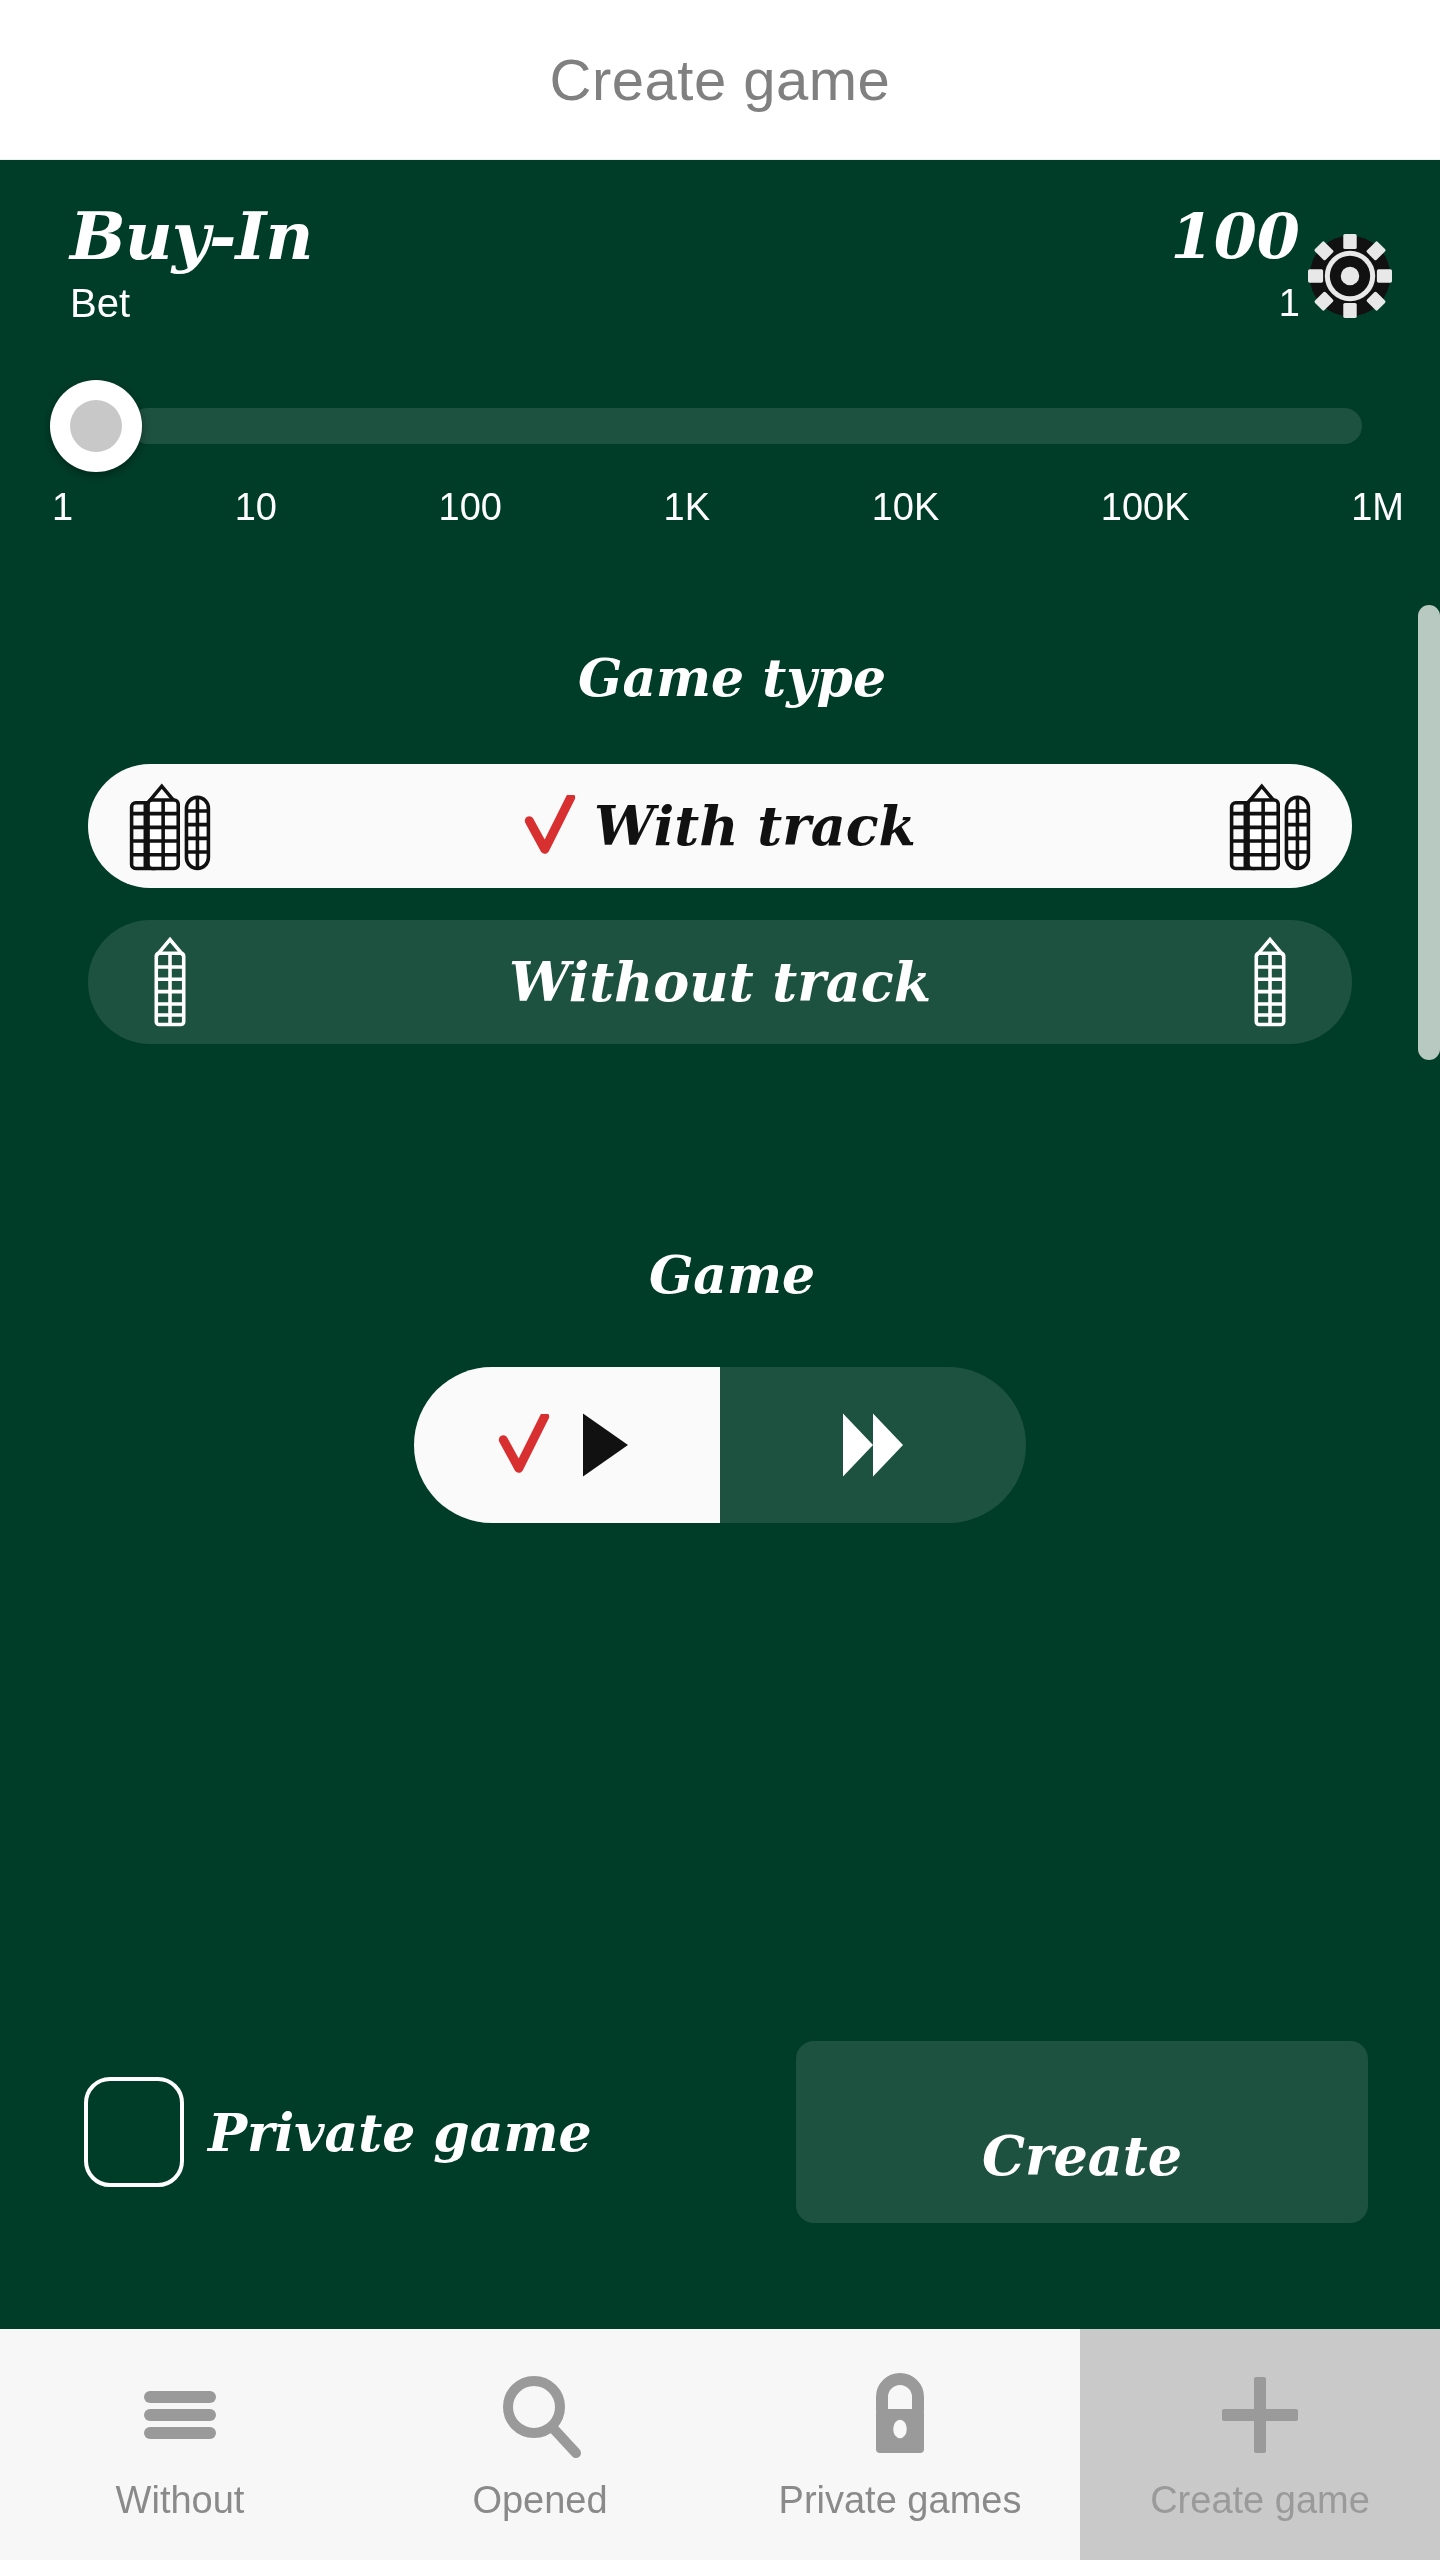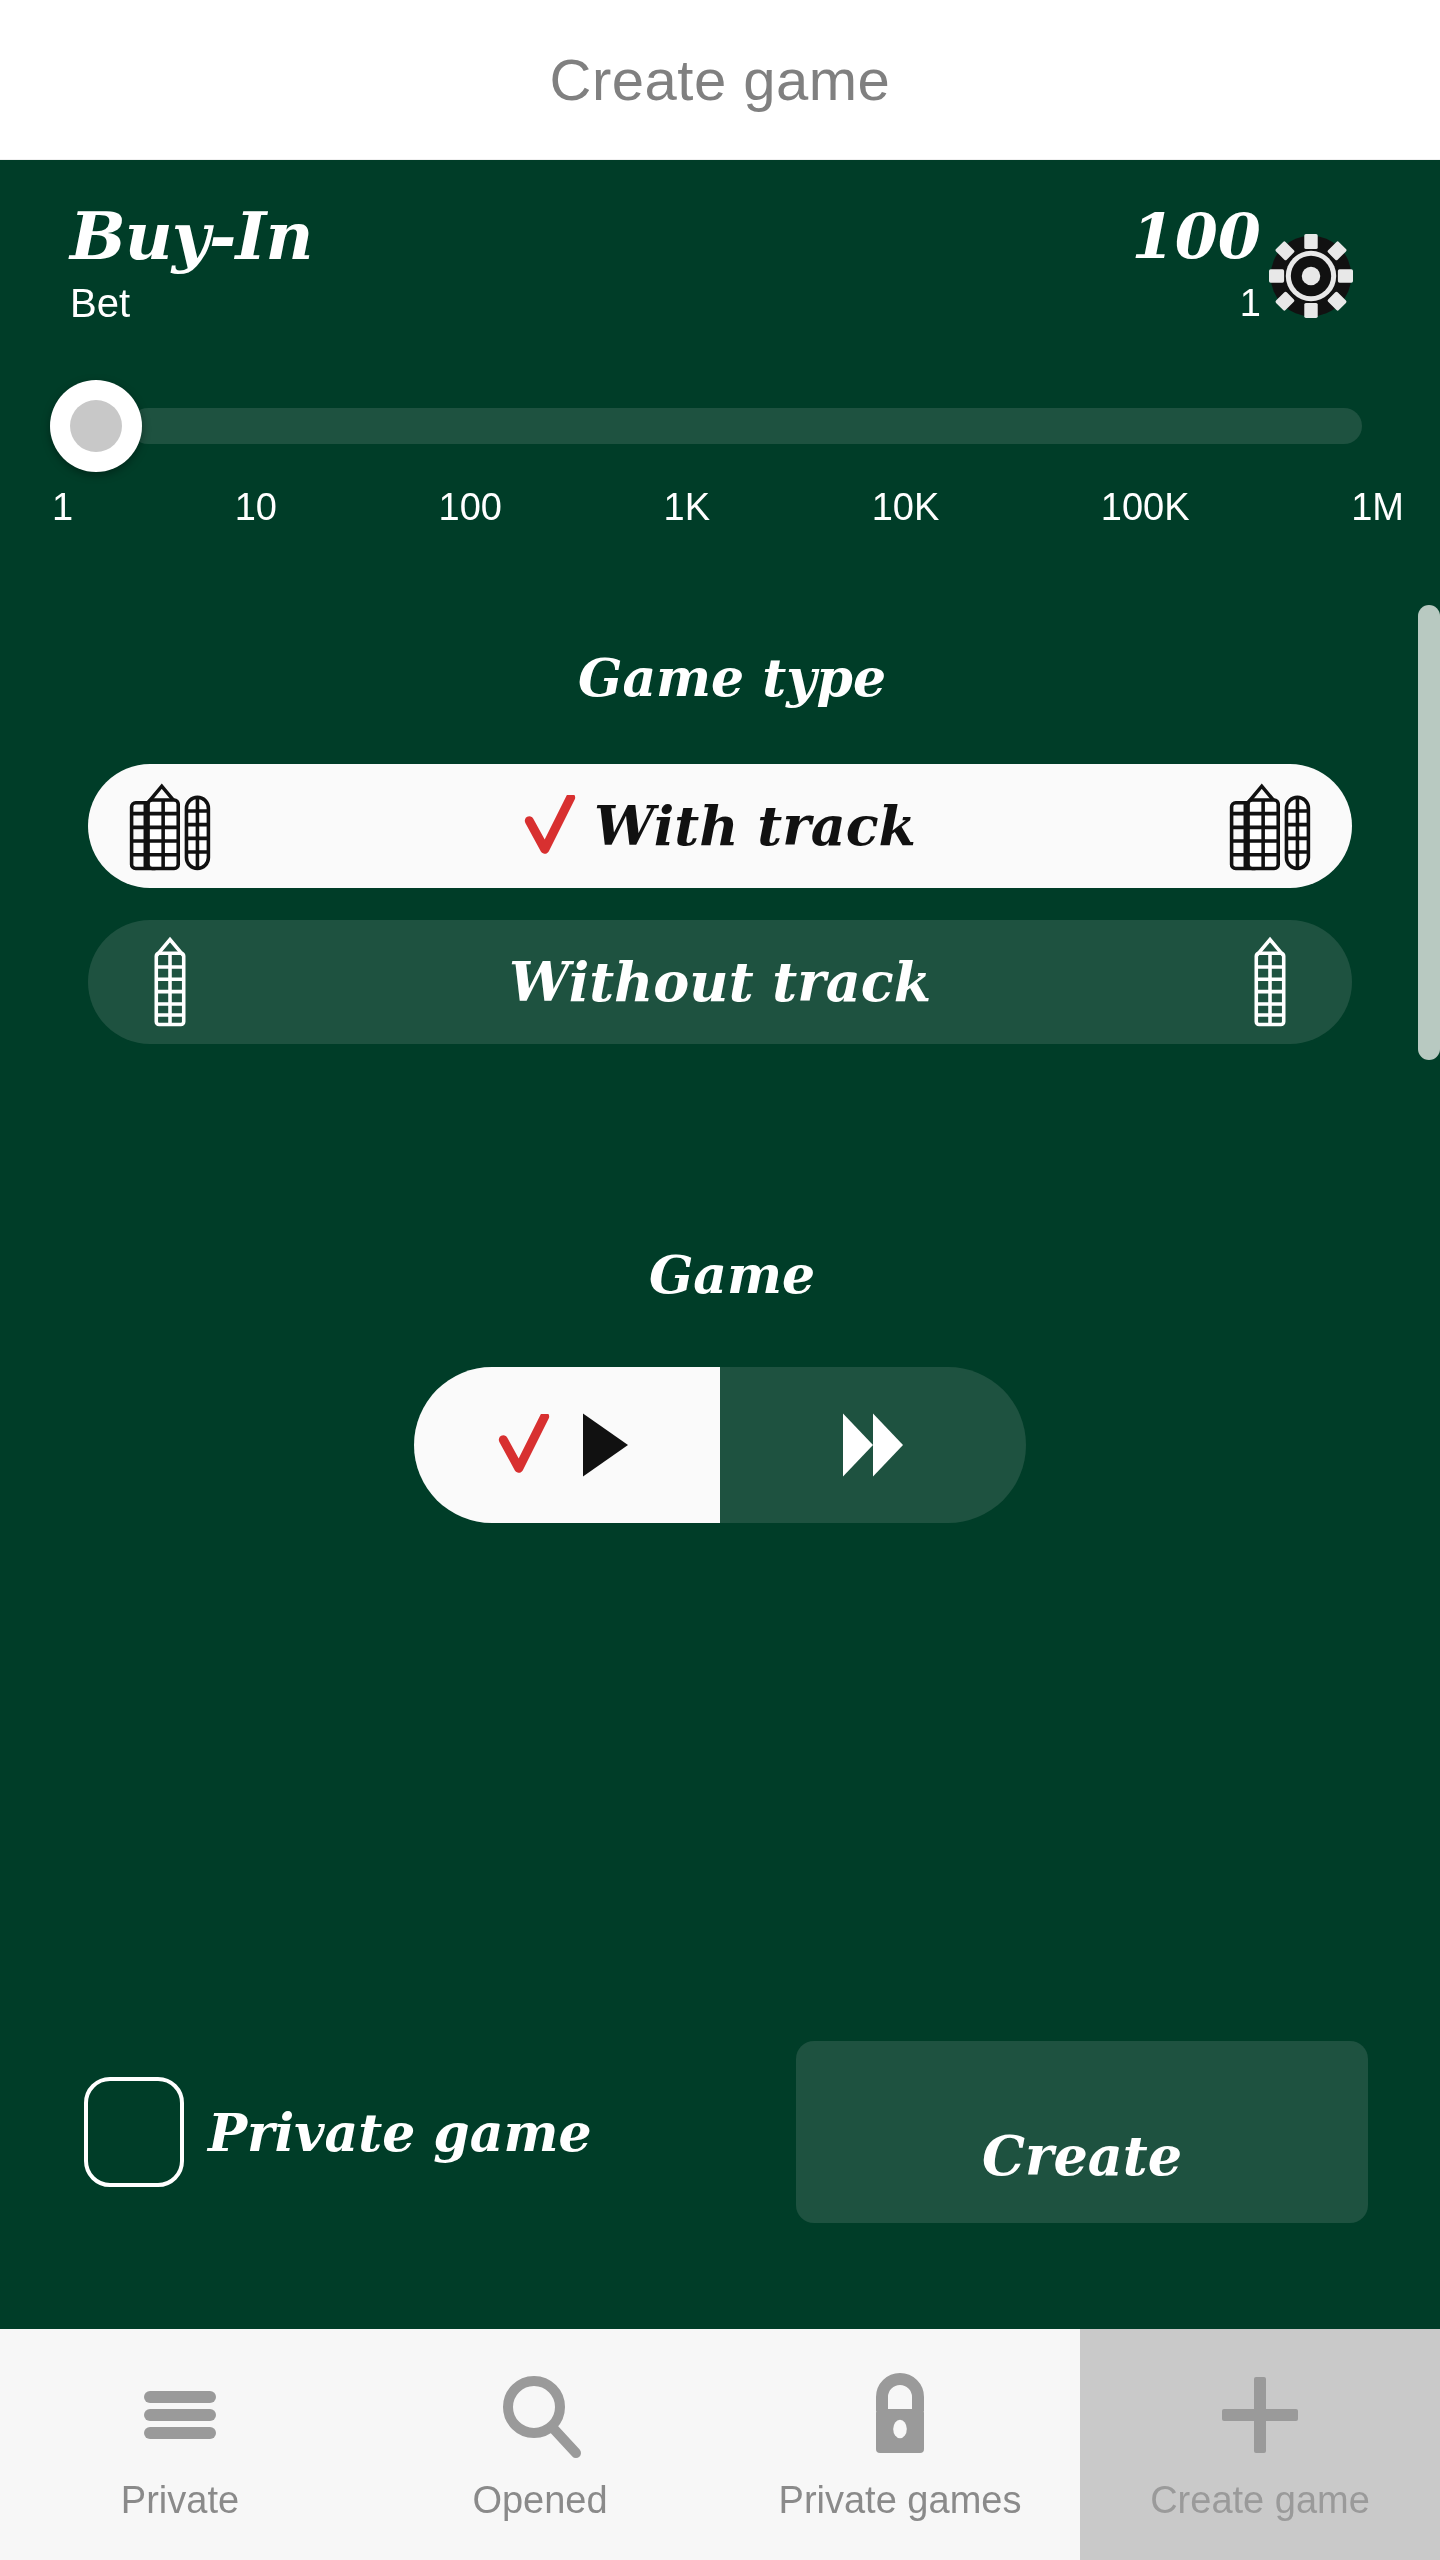--- a/index.html
+++ b/index.html
@@ -36,21 +36,21 @@
   .body-green {
     position: relative;
     flex: 1 1 auto;
     background: #003d28;
     overflow: hidden;
   }
 
   
   .buyin {
     position: relative;
-    padding: 42px 87px 0 70px;
+    padding: 42px 48px 0 70px;
     display: flex;
     justify-content: space-between;
     align-items: flex-start;
   }
   .buyin-left { display: flex; flex-direction: column; }
   .script {
     font-family: "DejaVu Serif", serif;
     font-style: italic;
     font-weight: 700;
   }
@@ -391,21 +391,21 @@
   <div class="navbar">
 
     <div class="nav-item">
       <svg class="nav-icon" viewBox="0 0 48 48">
         <g fill="#9a9a9a">
           <rect x="6" y="12" width="36" height="6" rx="3"></rect>
           <rect x="6" y="21" width="36" height="6" rx="3"></rect>
           <rect x="6" y="30" width="36" height="6" rx="3"></rect>
         </g>
       </svg>
-      <span class="nav-label">Private</span>
+      <span class="nav-label">Without</span>
     </div>
 
     <div class="nav-item">
       <svg class="nav-icon" viewBox="0 0 48 48">
         <circle cx="21" cy="20" r="13" fill="none" stroke="#9a9a9a" stroke-width="5"></circle>
         <path d="M30 30 L42 43" stroke="#9a9a9a" stroke-width="5" stroke-linecap="round"></path>
       </svg>
       <span class="nav-label">Opened</span>
     </div>
 

